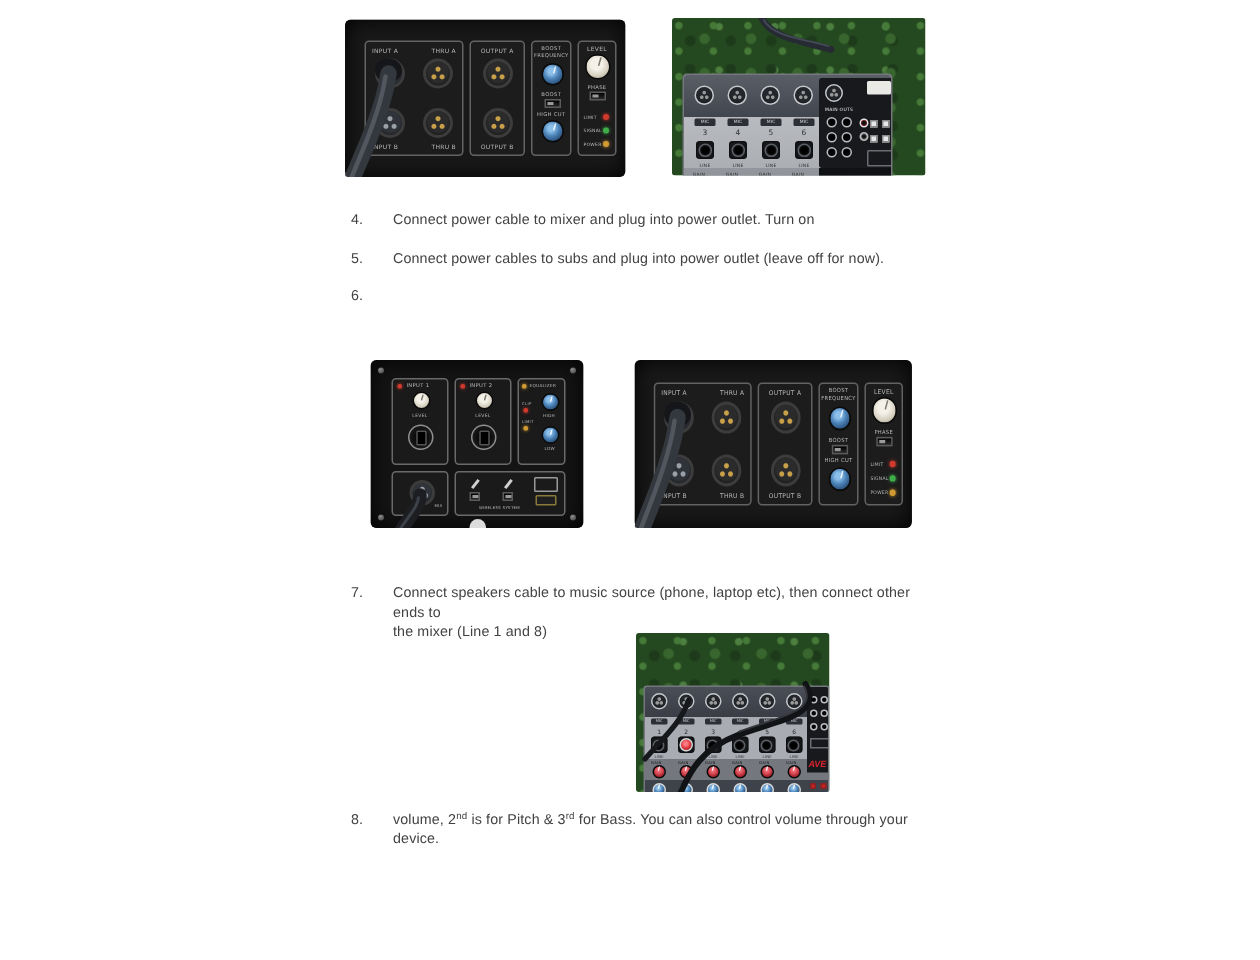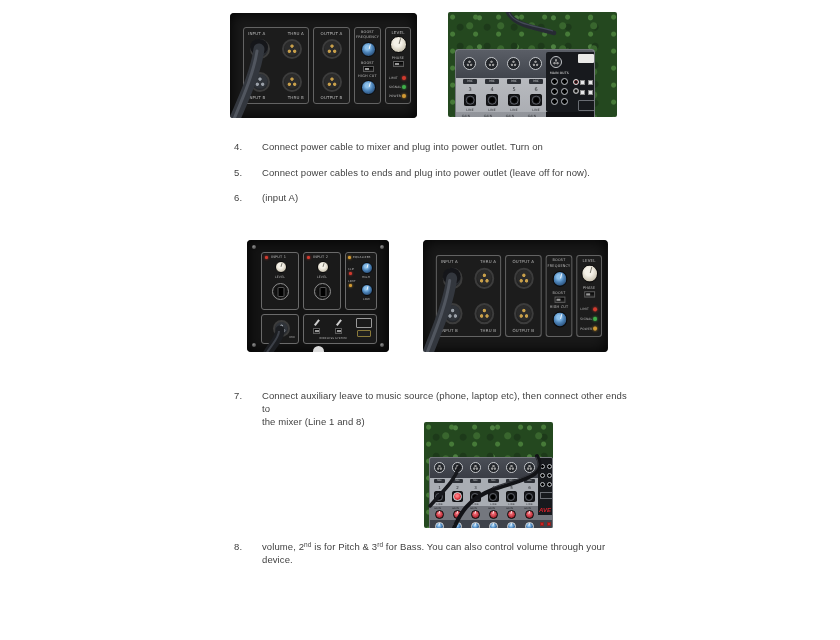--- a/index.html
+++ b/index.html
@@ -243,28 +243,27 @@
   <div class="step" style="top:140px;">
     <span class="step-num">4.</span>
     <div class="step-body">
       <div>Connect power cable to mixer and plug into power outlet. Turn on</div>
     </div>
   </div>
 
   <div class="step" style="top:166px;">
     <span class="step-num">5.</span>
     <div class="step-body">
-      <div>Connect power cables to ends and plug into power outlet (leave off for now).</div>
+      <div>Connect power cables to subs and plug into power outlet (leave off for now).</div>
     </div>
   </div>
 
   <div class="step" style="top:191px;">
     <span class="step-num">6.</span>
     <div class="step-body">
-      <div>(input A)</div>
     </div>
   </div>
 
   <div class="photo photo3">
     <div class="spkpanel">
       <div class="spk-sec" style="left:14px;top:12px;width:38px;height:58px;">
         <div class="led" style="left:3px;top:3px;width:2.5px;height:2.5px;color:#d03a2e;"></div>
         <div class="lb" style="left:9px;top:2px;font-size:3.5px;">INPUT 1</div>
         <div class="kb white" style="left:13px;top:8px;width:12px;height:12px;"></div>
         <div class="lb c" style="top:22px;font-size:3px;">LEVEL</div>
@@ -357,21 +356,21 @@
         <ellipse cx="29" cy="34" rx="9" ry="8" fill="#15161a"></ellipse>
         <path d="M29,36 C26,58 16,80 4,108" stroke="#33373e" stroke-width="11" fill="none" stroke-linecap="round"></path>
         <path d="M27,38 C24,58 15,80 4,106" stroke="#51565f" stroke-width="3" fill="none" stroke-linecap="round"></path>
       </svg>
     </div>
   </div>
 
   <div class="step" style="top:389px;">
     <span class="step-num">7.</span>
     <div class="step-body">
-      <div>Connect auxiliary leave to music source (phone, laptop etc), then connect other ends to</div>
+      <div>Connect speakers cable to music source (phone, laptop etc), then connect other ends to</div>
       <div>the mixer (Line 1 and 8)</div>
     </div>
   </div>
 
   <div class="photo photo5 grassbg">
     <div class="mxbody" style="left:5px;top:7px;width:124px;height:95px;background:#a9adb3;border-radius:2px;">
       <div class="mxstrip" style="top:0;height:20px;background:linear-gradient(#4a4e56,#3a3d45);"></div>
       <div class="mxstrip" style="top:48px;height:14px;background:#74777e;"></div>
       <div class="mxstrip" style="top:62px;height:33px;background:#3e424a;"></div>
 

